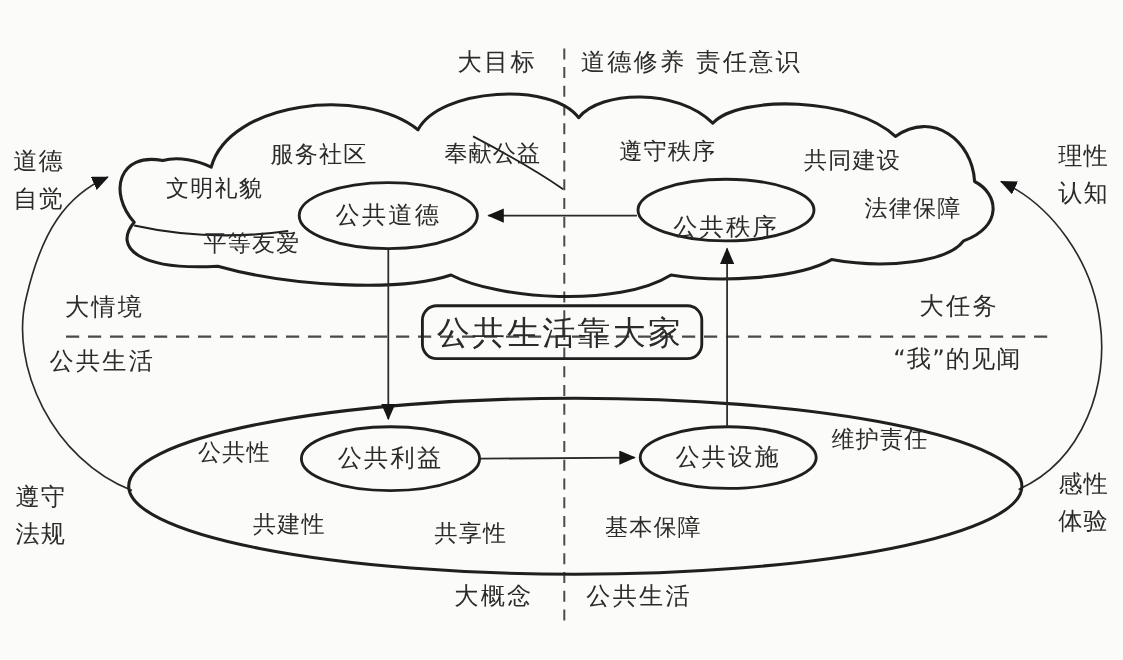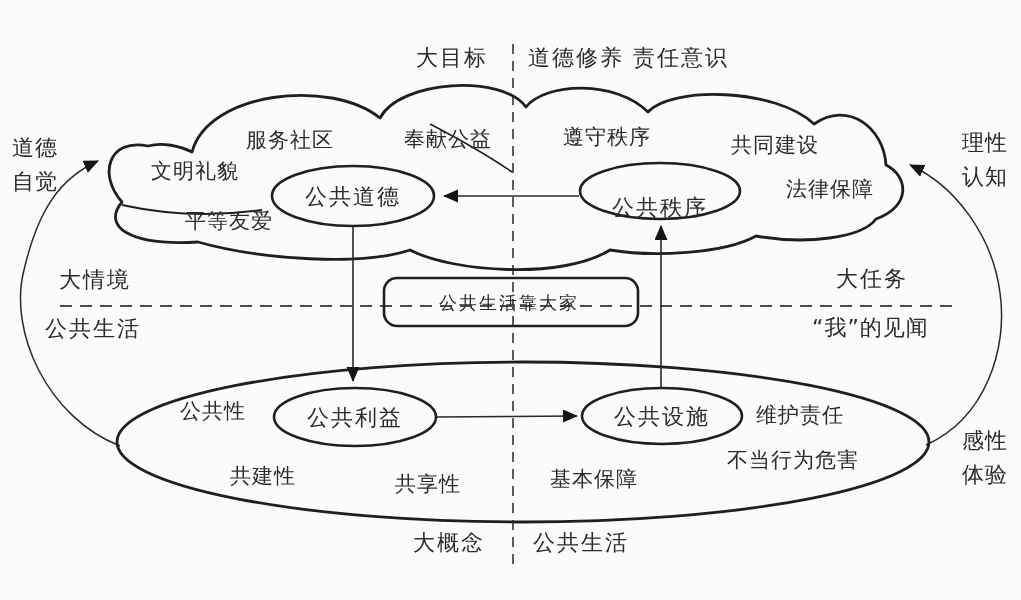--- a/index.html
+++ b/index.html
@@ -41,21 +41,21 @@
   .two {
     white-space: pre-line;
     line-height: 34px;
     letter-spacing: 1px;
   }
   .small {
     font-size: 21px;
     letter-spacing: 1px;
   }
   .boxlbl {
-    font-size: 18px;
+    font-size: 30px;
     letter-spacing: 2px;
   }
 </style>
 </head>
 <body>
 
 <div id="stage">
 
   <svg class="canvas" width="1021" height="600" viewBox="0 0 1021 600">
     <defs>
@@ -110,20 +110,22 @@
 
   <div class="lbl" style="left:59px; top:268px;">大情境</div>
   <div class="lbl" style="left:45px; top:317px;">公共生活</div>
   <div class="lbl" style="left:836px; top:267px;">大任务</div>
   <div class="lbl" style="left:812px; top:316px; letter-spacing:1px;">“我”的见闻</div>
 
   <div class="lbl two" style="left:12px; top:120px;margin-top:11px;">道德
 自觉</div>
   <div class="lbl two" style="left:962px; top:126px;">理性
 认知</div>
+  <div class="lbl two" style="left:14px; top:436px;">遵守
+法规</div>
   <div class="lbl two" style="left:962px; top:424px;">感性
 体验</div>
 
   <div class="lbl ctr boxlbl" style="left:509px; top:303px;">公共生活靠大家</div>
 
   <div class="lbl ctr" style="left:353px; top:197px;">公共道德</div>
   <div class="lbl ctr" style="left:660px; top:208px;">公共秩序</div>
 
   <div class="lbl ctr small" style="left:290px; top:141px;">服务社区</div>
   <div class="lbl ctr small" style="left:448px; top:140px;">奉献公益</div>
@@ -133,16 +135,15 @@
   <div class="lbl ctr small" style="left:229px; top:222px;">平等友爱</div>
   <div class="lbl ctr small" style="left:830px; top:190px;">法律保障</div>
 
   <div class="lbl ctr" style="left:355px; top:418px;text-align:right;">公共利益</div>
   <div class="lbl ctr" style="left:662px; top:417px;">公共设施</div>
 
   <div class="lbl ctr small" style="left:213px; top:412px;">公共性</div>
   <div class="lbl ctr small" style="left:263px; top:477px;">共建性</div>
   <div class="lbl ctr small" style="left:428px; top:485px;">共享性</div>
   <div class="lbl ctr small" style="left:594px; top:480px;">基本保障</div>
-  <div class="lbl ctr small" style="left:793px; top:461px;">不当行为危害</div>
-  <div class="lbl ctr small" style="left:800px; top:416px;text-align:right;">维护责任</div>
+  <div class="lbl ctr small" style="left:800px; top:400px;text-align:right;">维护责任</div>
 
 </div>
 
 </body></html>

